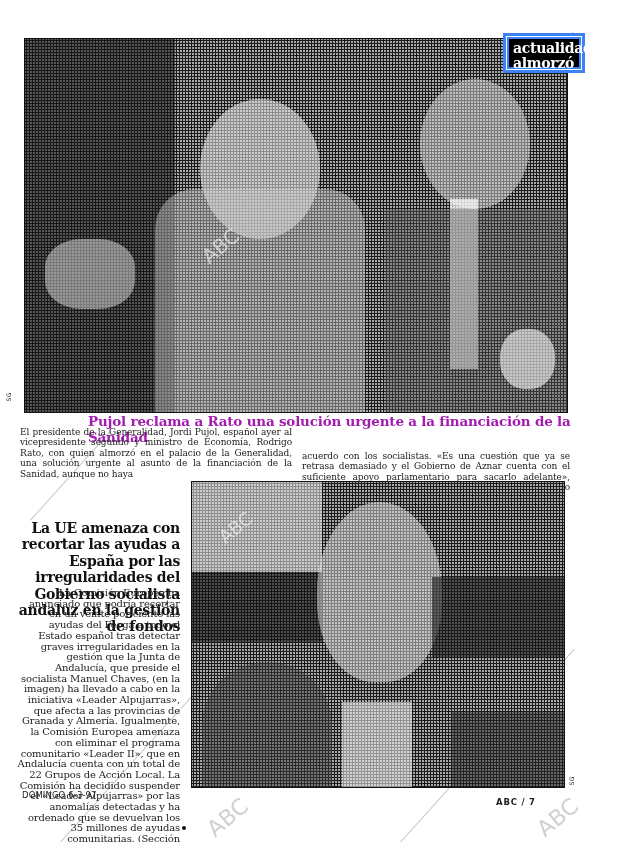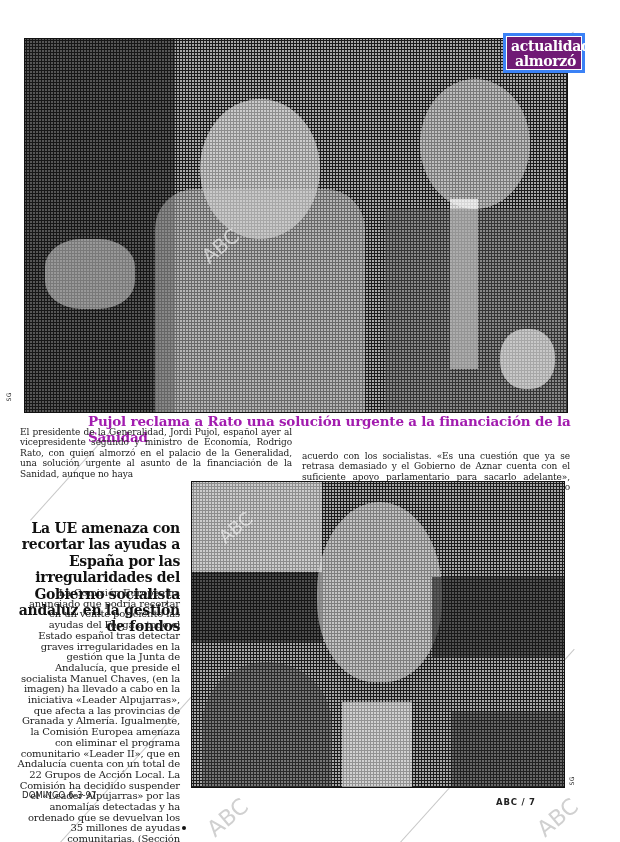--- a/index.html
+++ b/index.html
@@ -17,21 +17,21 @@
       border: 1px solid #111;
       overflow: hidden;
     }
     .shape { position: absolute; }
 
     .photo-top { left: 24px; top: 38px; width: 544px; height: 375px; }
     .photo-bottom { left: 191px; top: 481px; width: 374px; height: 307px; }
 
     .badge {
       position: absolute; left: 503px; top: 33px; width: 82px; height: 40px;
-      background: #701a75; border: 4px solid #3b82f6; outline: 1px solid #fff; outline-offset: -4px;
+      background: #000000; border: 6px solid #3b82f6; outline: 1px solid #fff; outline-offset: -4px;
       color: #fff; font-family: "DejaVu Serif", serif; font-weight: bold; text-align: right;
       padding: 2px 5px 0 4px; line-height: 15px;
     }
     .badge span { display: block; font-size: 14px; letter-spacing: -0.3px; }
 
     .credit {
       position: absolute; font-family: "DejaVu Sans", sans-serif; font-size: 6px; color: #222;
       writing-mode: vertical-rl; transform: rotate(180deg); letter-spacing: 0.5px;
     }
 

